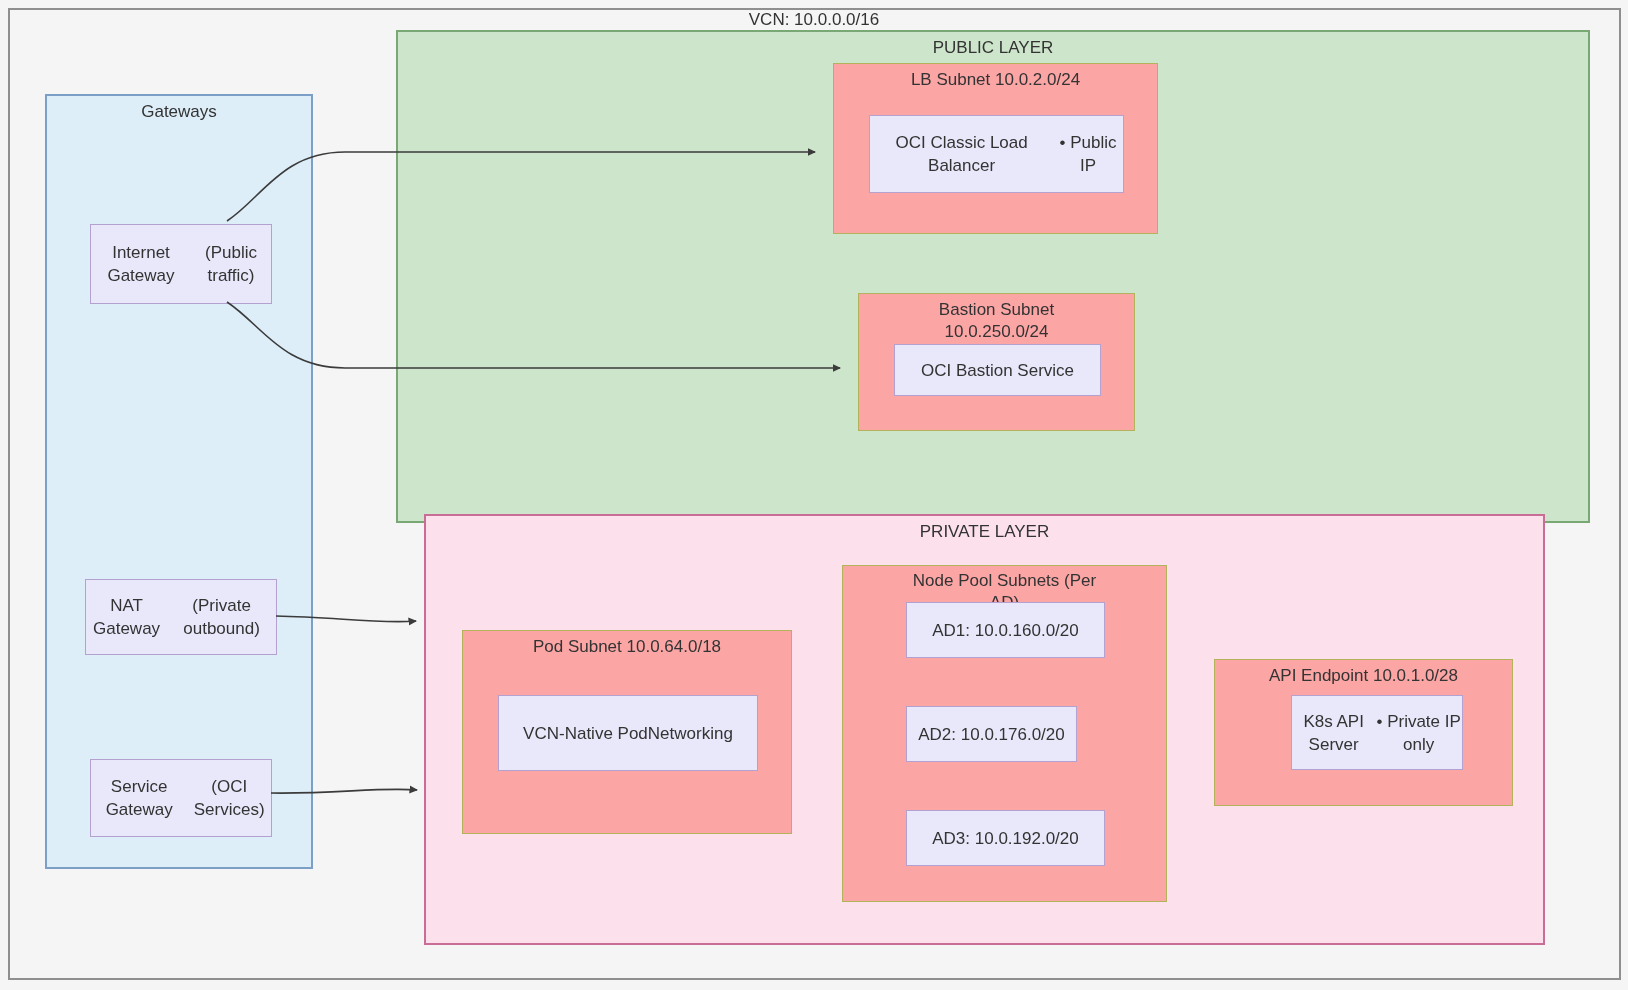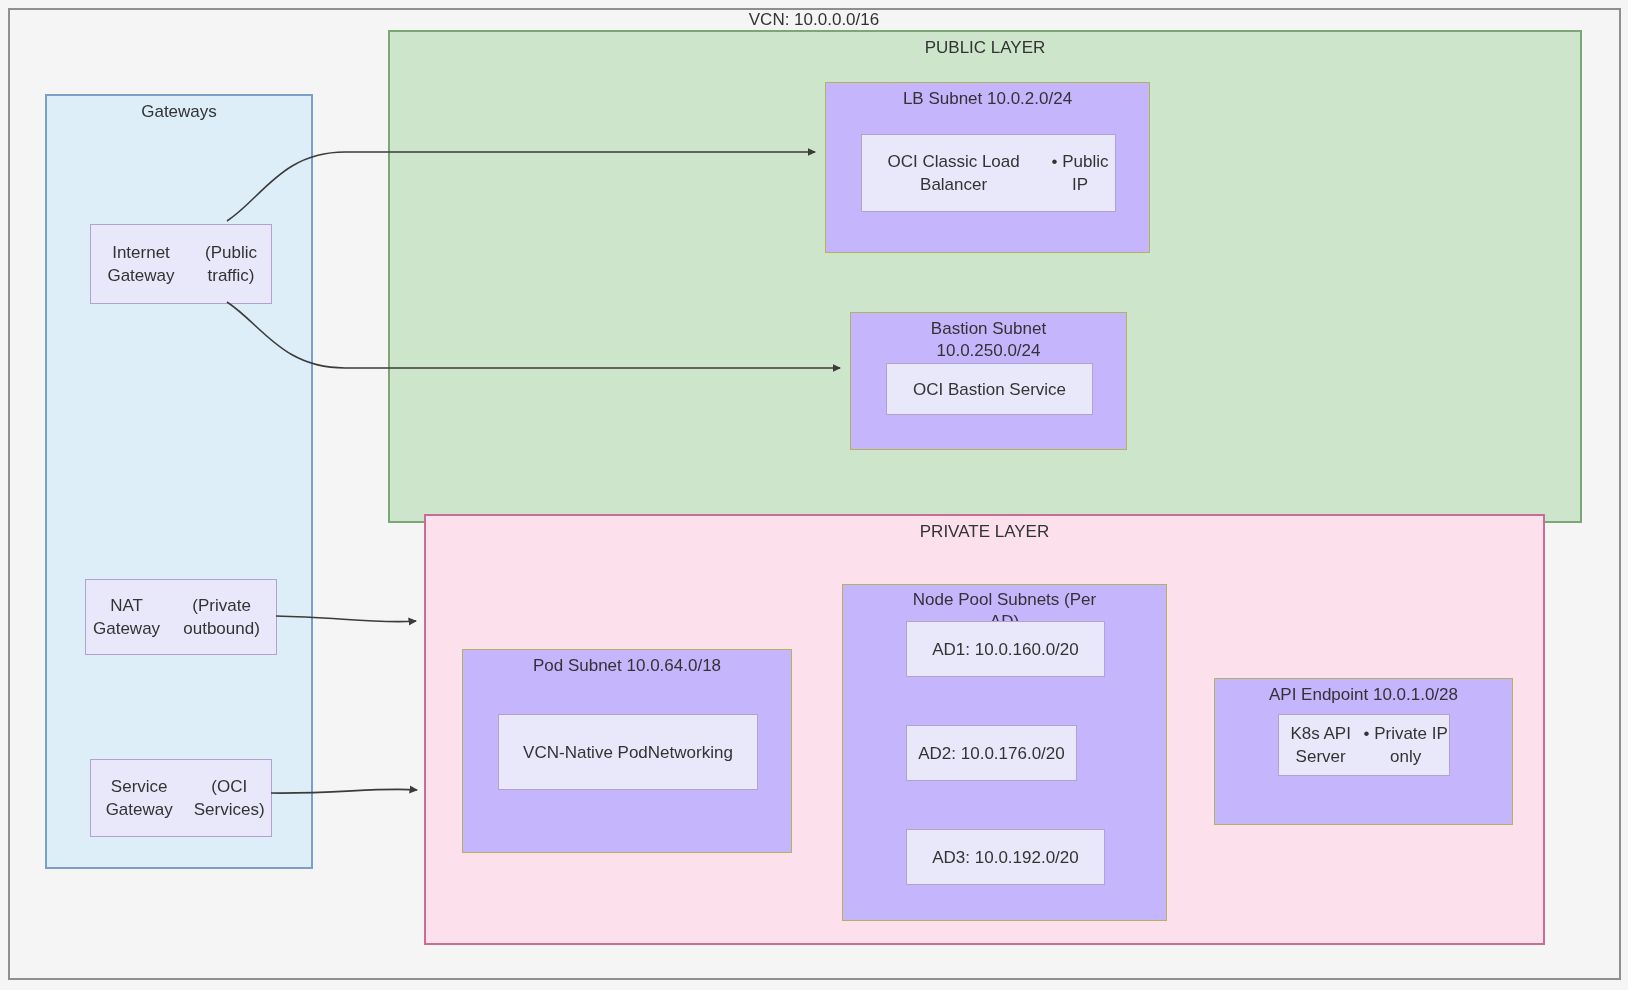--- a/index.html
+++ b/index.html
@@ -9,23 +9,23 @@
     font-size:17px;overflow:hidden;background:#f5f5f5;
   }
   .abs{position:absolute;box-sizing:border-box;}
   .outer{
     left:8px;top:8px;width:1613px;height:972px;
     border:2px solid #8f8f8f;background:#f5f5f5;
   }
   .vcn-title{left:0;top:10px;width:1628px;text-align:center;}
   .container{border:2px solid;box-sizing:border-box;}
   .gateways{left:45px;top:94px;width:268px;height:775px;background:#ddeef9;border-color:#7b9fc7;}
-  .public{left:388px;top:30px;width:1194px;height:493px;background:#cce5cb;border-color:#7aa874;}
+  .public{left:396px;top:30px;width:1194px;height:493px;background:#cce5cb;border-color:#7aa874;}
   .private{left:424px;top:514px;width:1121px;height:431px;background:#fce1ec;border-color:#c96d96;}
-  .subnet{background:#c4b5fd;border:1.5px solid #b3b35c;margin-top:19px;}
+  .subnet{background:#fca5a5;border:1.5px solid #b3b35c;}
   .node{
     background:#e9e8fb;border:1.5px solid #b3a2cf;
     display:flex;flex-direction:row;align-items:center;justify-content:center;
     text-align:center;line-height:23px;
   }
   .boxtitle{position:absolute;left:0;top:5px;width:100%;text-align:center;line-height:22px;}
   .edges{left:0;top:0;width:1628px;height:990px;pointer-events:none;z-index:10;}
 </style>
 </head>
 <body>
@@ -95,21 +95,21 @@
       <div class="abs node" style="left:63px;top:140px;width:171px;height:56px;">
         <span>AD2: 10.0.176.0/20</span>
       </div>
       <div class="abs node" style="left:63px;top:244px;width:199px;height:56px;text-align:center;">
         <span>AD3: 10.0.192.0/20</span>
       </div>
     </div>
 
     <div class="abs subnet" style="left:788px;top:143px;width:299px;height:147px;">
       <div class="boxtitle">API Endpoint 10.0.1.0/28</div>
-      <div class="abs node" style="left:63px;top:35px;width:172px;height:62px;">
+      <div class="abs node" style="left:76px;top:35px;width:172px;height:75px;">
         <span>K8s API Server</span>
         <span>• Private IP only</span>
       </div>
     </div>
   </div>
 
   <svg class="abs edges" viewBox="0 0 1628 990">
     <defs>
       <marker id="arrow" markerWidth="9" markerHeight="9" refX="7.5" refY="4.5" orient="auto" markerUnits="userSpaceOnUse">
         <path d="M0,0.5 L8.5,4.5 L0,8.5 z" fill="#3b3b3b"></path>

